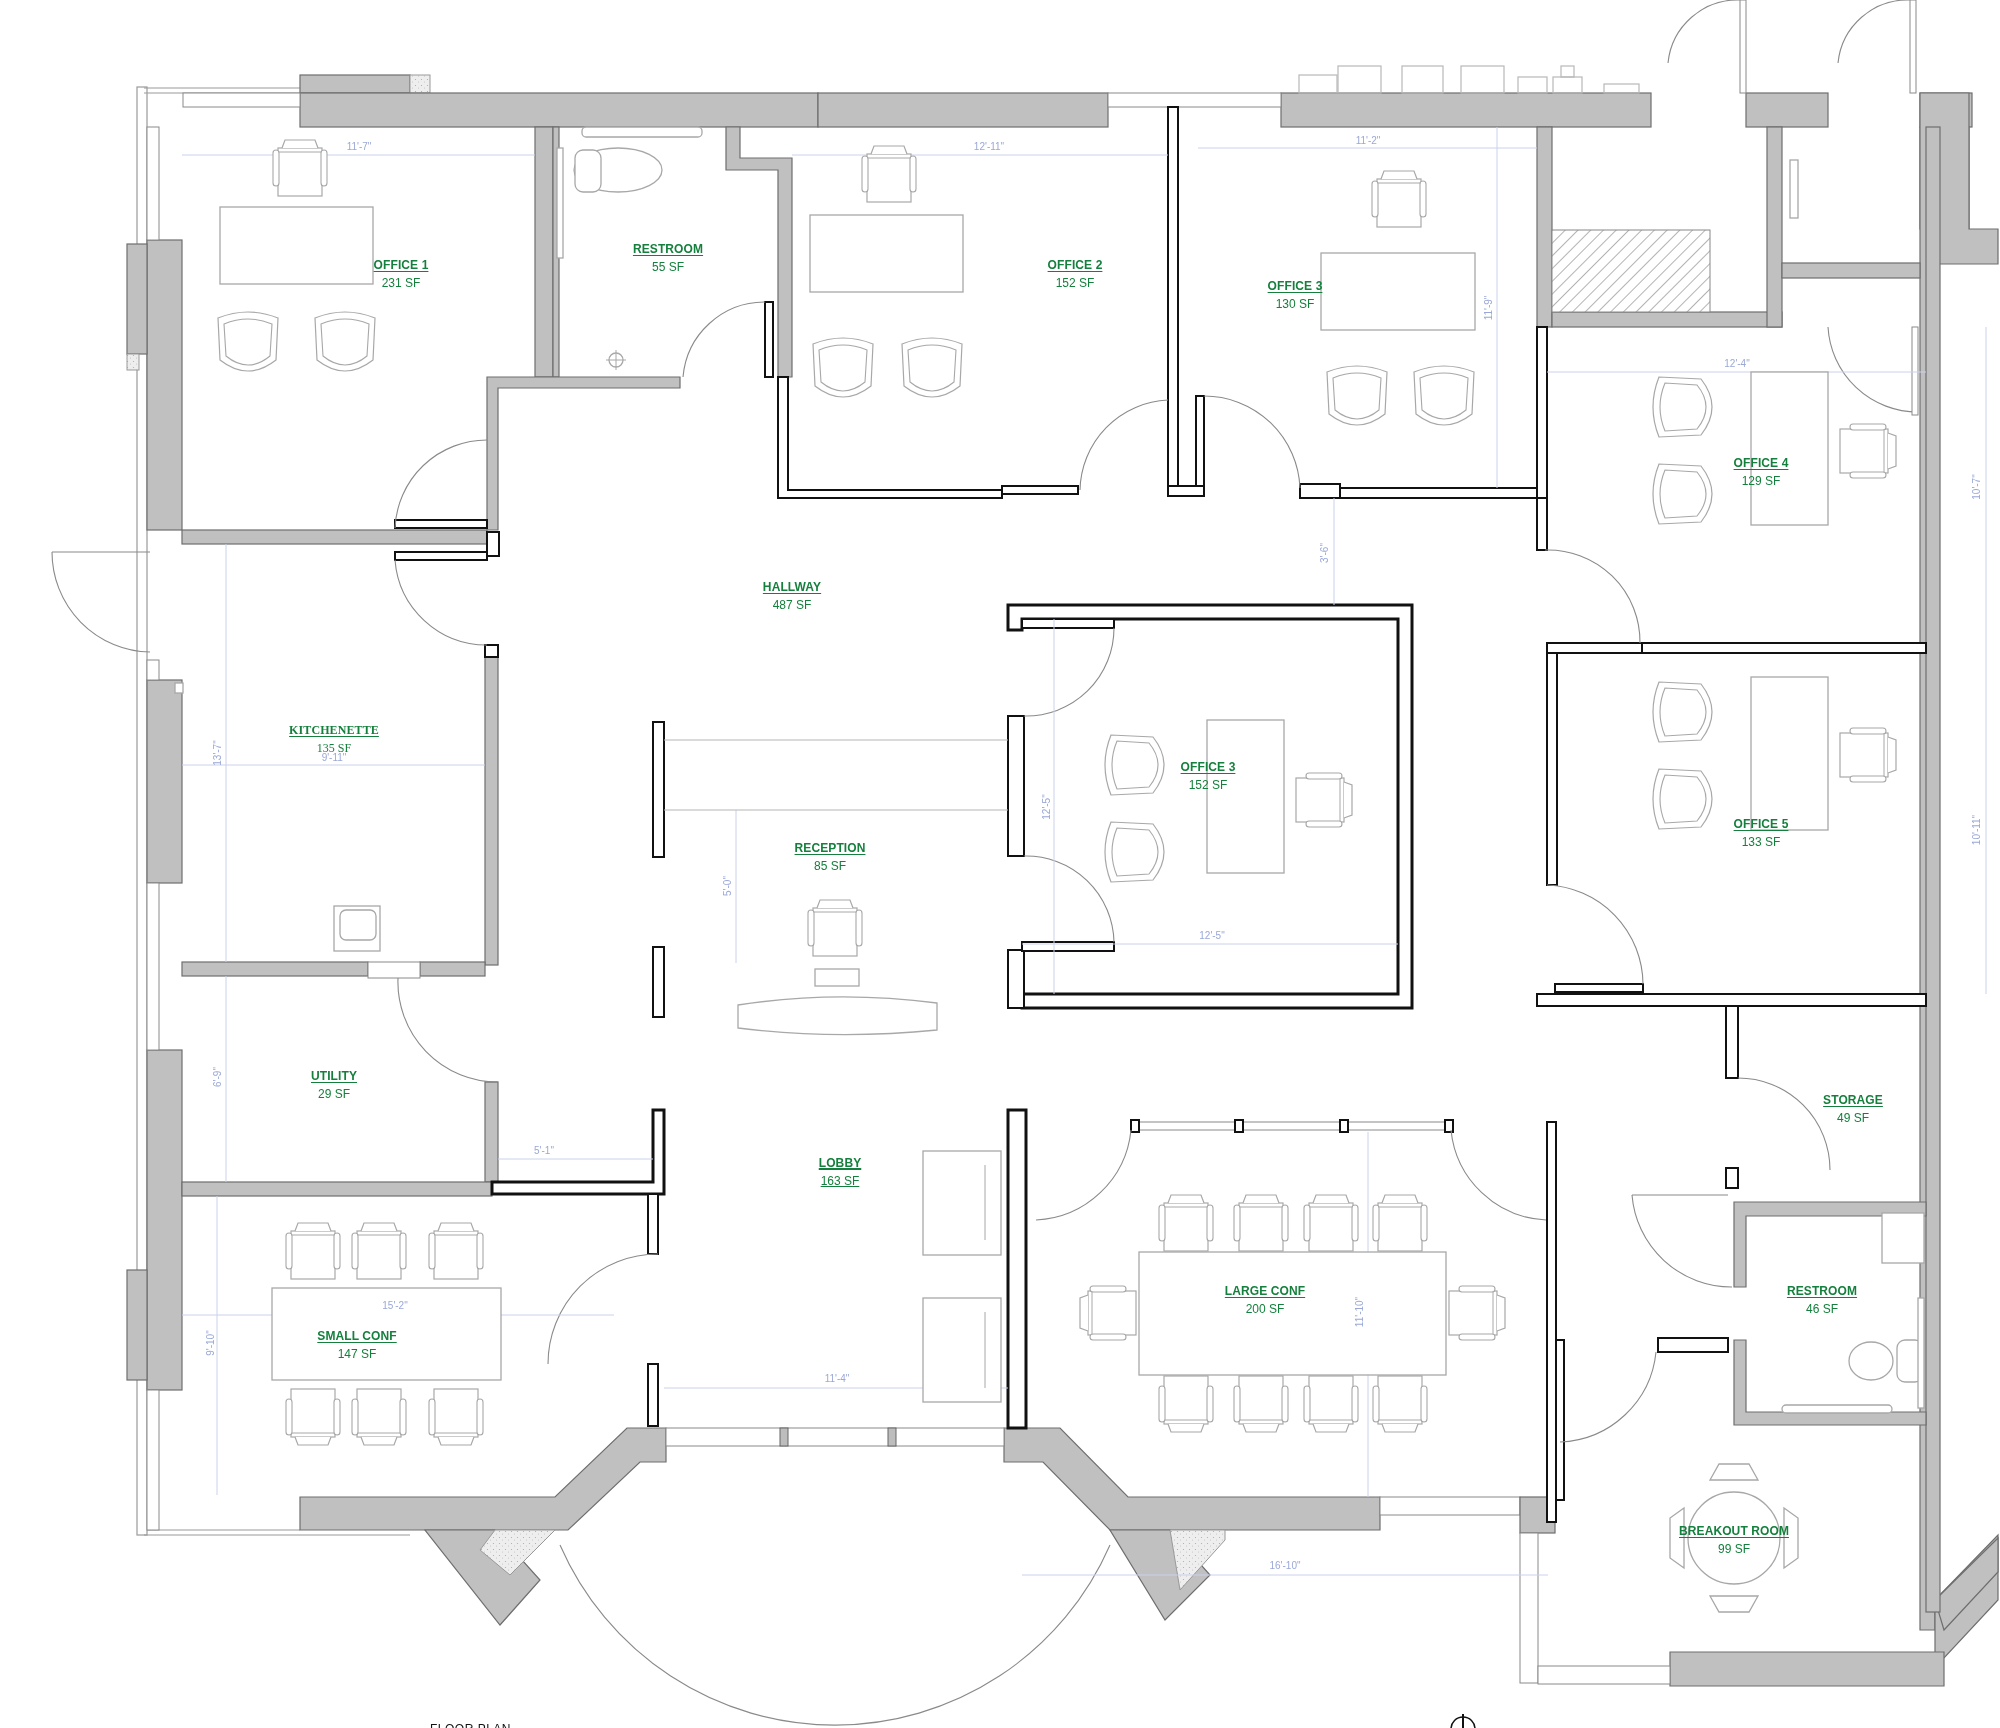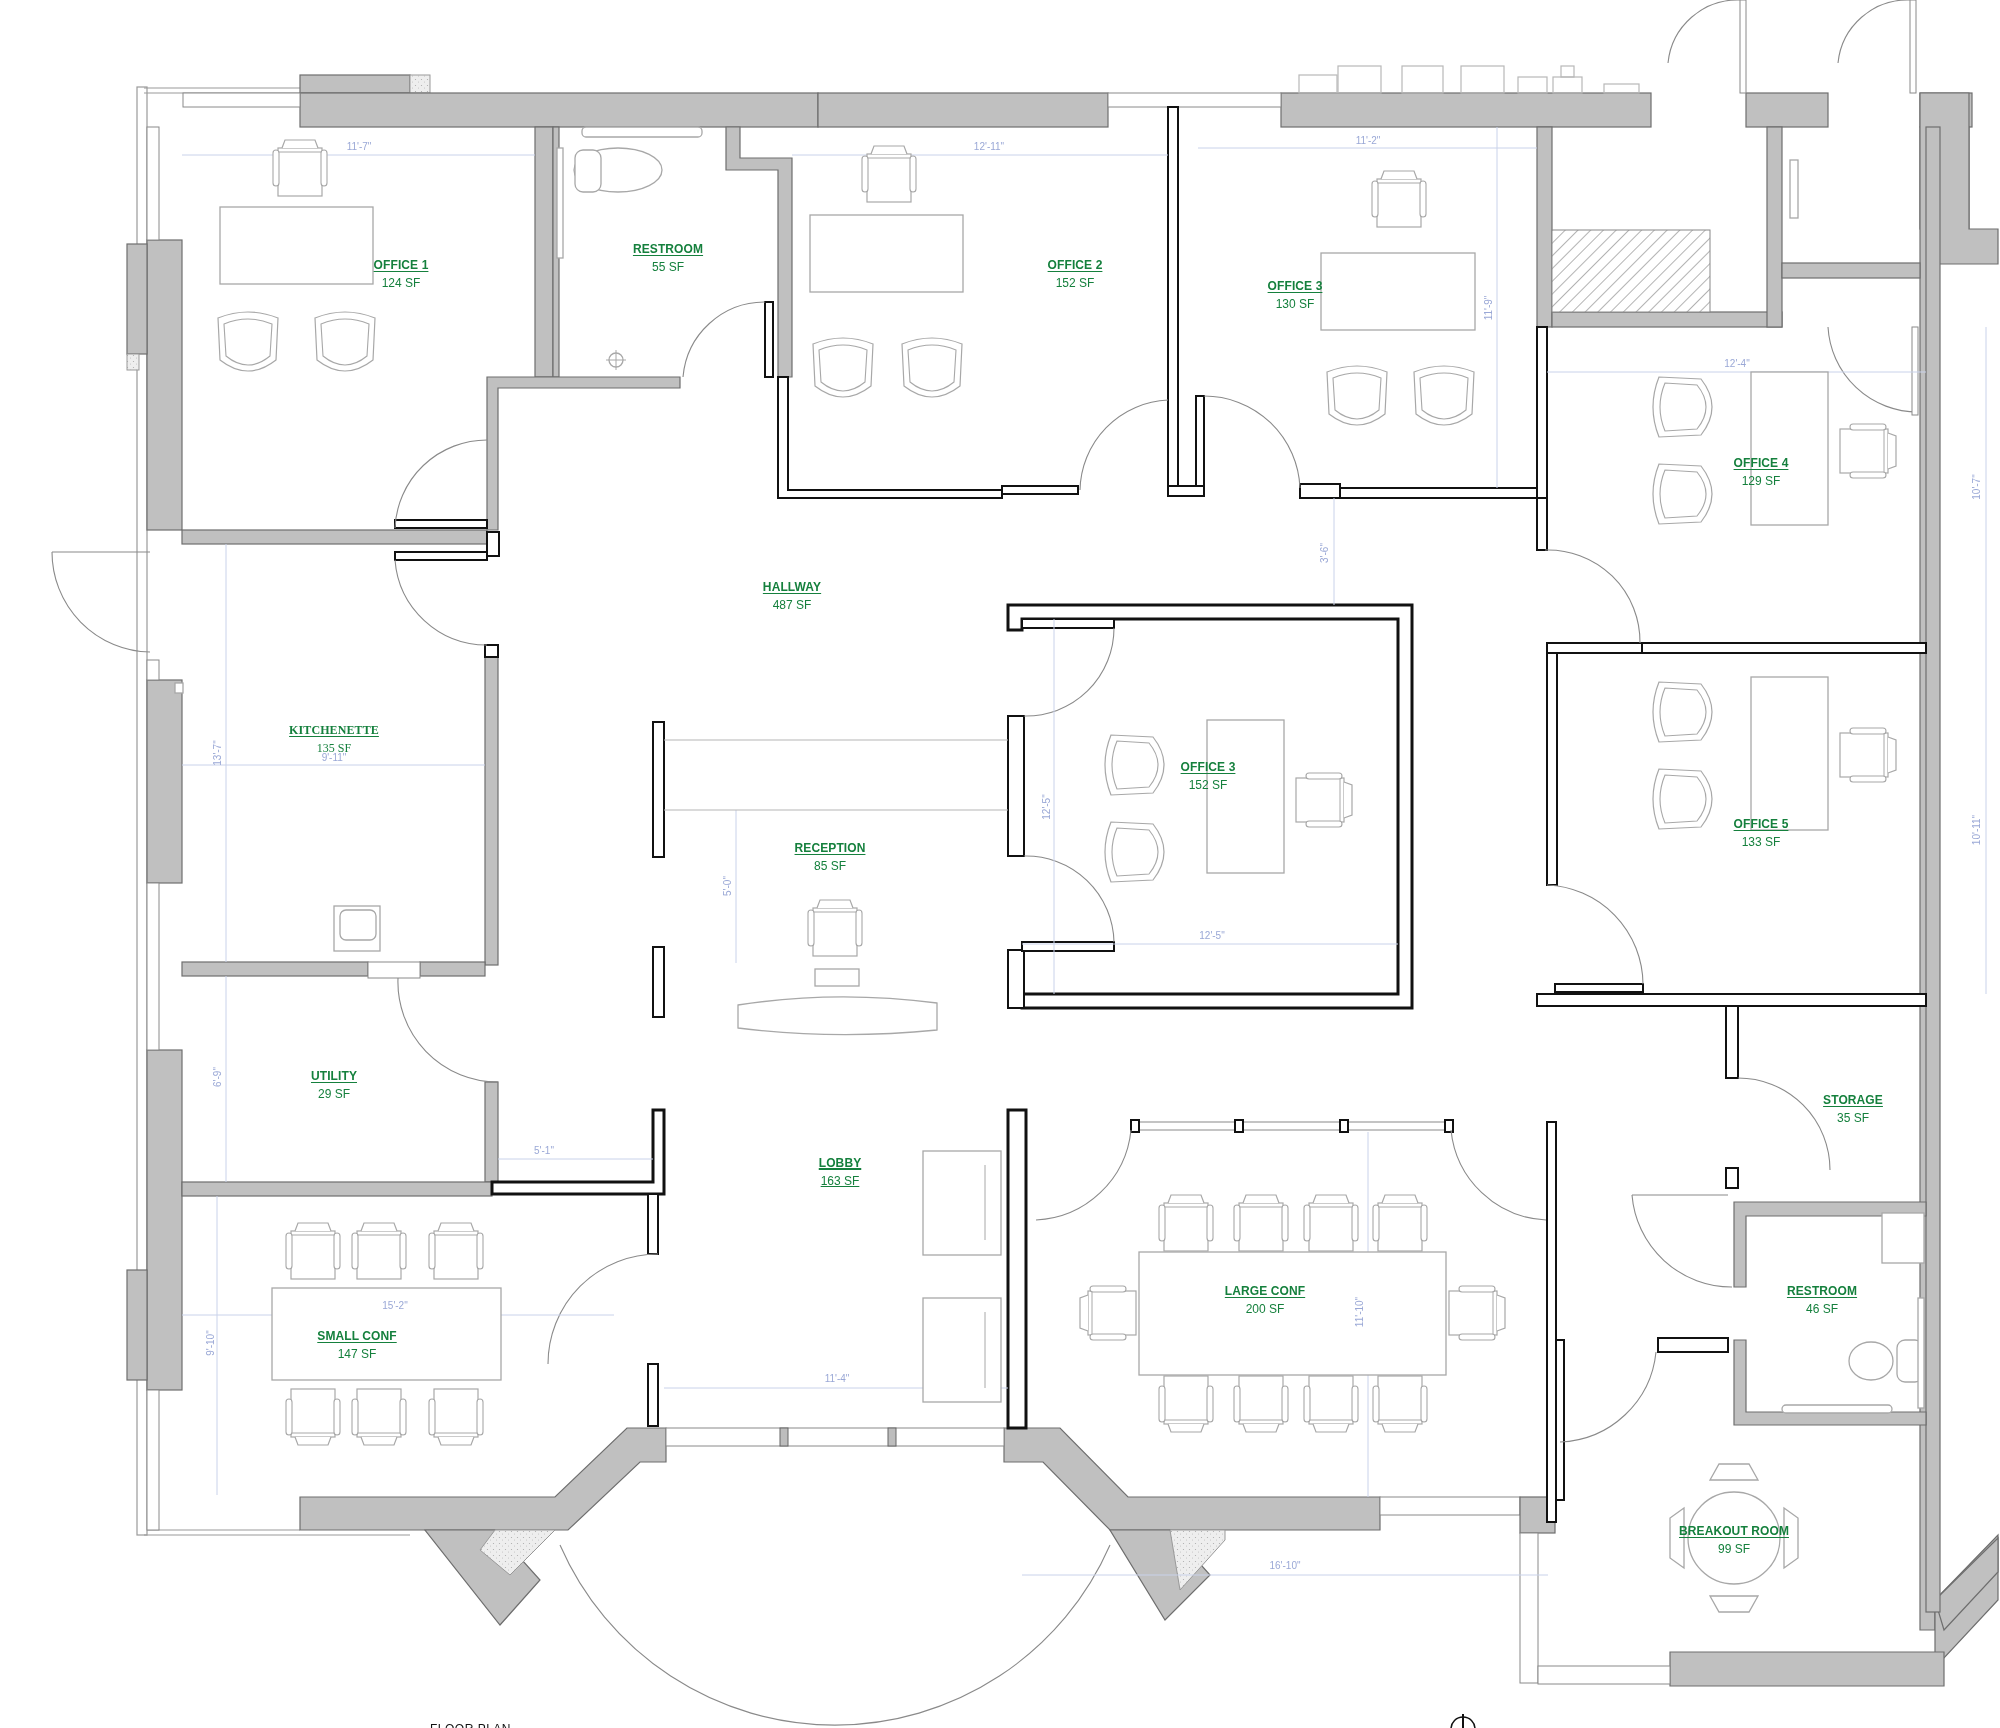--- a/index.html
+++ b/index.html
@@ -355,21 +355,21 @@
 
     <rect x="1790" y="160" width="8" height="58" class="furn"></rect>
 
     <rect x="175" y="683" width="8" height="10" class="furn"></rect>
   </g>
 </svg>
 
 <div id="room-labels">
     <div class="room-label" style="left: 401px; top: 259px;">
       <span class="room-name">OFFICE 1</span>
-      <span class="room-area">124 SF</span>
+      <span class="room-area">231 SF</span>
     </div>
     <div class="room-label" style="left: 668px; top: 243px;">
       <span class="room-name">RESTROOM</span>
       <span class="room-area">55 SF</span>
     </div>
     <div class="room-label" style="left: 1075px; top: 259px;">
       <span class="room-name">OFFICE 2</span>
       <span class="room-area">152 SF</span>
     </div>
     <div class="room-label" style="left: 1295px; top: 280px;">
@@ -399,21 +399,21 @@
     <div class="room-label" style="left: 1761px; top: 818px;">
       <span class="room-name">OFFICE 5</span>
       <span class="room-area">133 SF</span>
     </div>
     <div class="room-label" style="left: 334px; top: 1070px;">
       <span class="room-name">UTILITY</span>
       <span class="room-area">29 SF</span>
     </div>
     <div class="room-label" style="left: 1853px; top: 1094px;">
       <span class="room-name">STORAGE</span>
-      <span class="room-area">35 SF</span>
+      <span class="room-area">49 SF</span>
     </div>
     <div class="room-label" style="left: 840px; top: 1157px; text-decoration: underline;">
       <span class="room-name">LOBBY</span>
       <span class="room-area">163 SF</span>
     </div>
     <div class="room-label" style="left: 1265px; top: 1285px;">
       <span class="room-name">LARGE CONF</span>
       <span class="room-area">200 SF</span>
     </div>
     <div class="room-label" style="left: 1822px; top: 1285px;">

